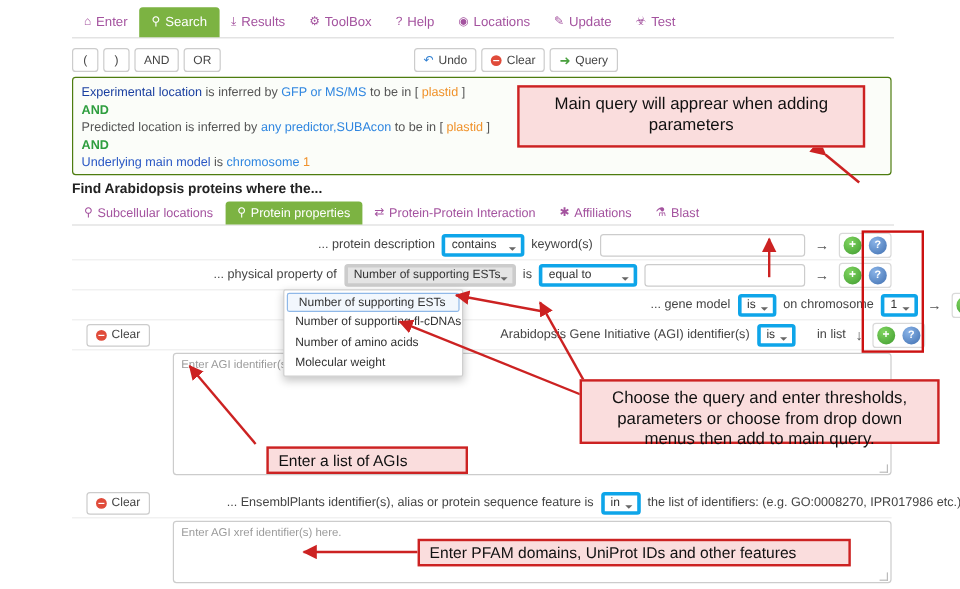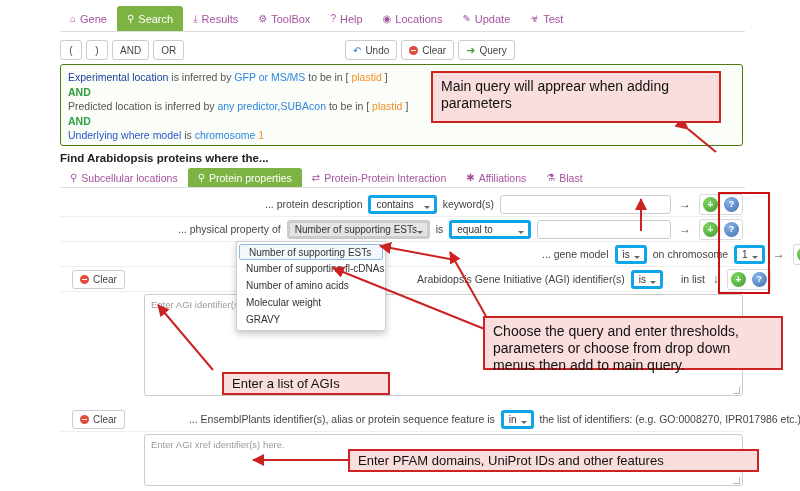--- a/index.html
+++ b/index.html
@@ -138,35 +138,35 @@
   }
   .ddopt{
     height:17px; display:flex; align-items:center; padding:0 0 0 9px;
     font-size:10px; color:#333; cursor:pointer; white-space:nowrap;
   }
   .ddopt.sel-opt{ background:#f2f7fd; border:1px solid #8fb8e8; border-radius:2px; margin:0 2px; height:16px;}
 
   
   .anno{
     position:absolute; background:#fadddd; border:2px solid #cc2222;
-    color:#111; font-size:14px; line-height:17px; padding:5px 8px; z-index:60;
+    color:#111; font-size:14px; line-height:17px; padding:5px 8px; z-index:60;text-align:center;
   }
   .anno.sm{ font-size:13px; line-height:15px; }
   .redrect{
     position:absolute; border:2.5px solid #cc1111; z-index:55; pointer-events:none;
   }
   svg.overlay{ position:absolute; left:0; top:0; width:800px; height:491px; z-index:58; pointer-events:none;}
 </style>
 </head>
 <body>
 
 <div class="navbar">
   <div class="nav-item">
     <span class="nav-ico">⌂</span>
-    <span>Gene</span>
+    <span>Enter</span>
   </div>
   <div class="nav-item active">
     <span class="nav-ico">⚲</span>
     <span>Search</span>
   </div>
   <div class="nav-item">
     <span class="nav-ico">⤓</span>
     <span>Results</span>
   </div>
   <div class="nav-item">
@@ -212,21 +212,21 @@
       <span>Query</span>
     </div>
   </div>
 </div>
 
 <div class="querybox" id="query-display">
     <div><span class="q-dblue">Experimental location</span><span class="q-grey"> is inferred by</span><span class="q-lblue"> GFP or MS/MS</span><span class="q-grey"> to be in [</span><span class="q-orange"> plastid</span><span class="q-grey"> ]</span></div>
     <div><span class="q-green">AND</span></div>
     <div><span class="q-grey">Predicted location</span><span class="q-grey"> is  inferred by</span><span class="q-lblue"> any predictor,SUBAcon</span><span class="q-grey"> to be in [</span><span class="q-orange"> plastid</span><span class="q-grey"> ]</span></div>
     <div><span class="q-green">AND</span></div>
-    <div><span class="q-blue">Underlying where model</span><span class="q-grey"> is</span><span class="q-lblue"> chromosome</span><span class="q-orange"> 1</span></div>
+    <div><span class="q-blue">Underlying main model</span><span class="q-grey"> is</span><span class="q-lblue"> chromosome</span><span class="q-orange"> 1</span></div>
   </div>
 
 <div class="findtitle">Find Arabidopsis proteins where the...</div>
 
 <div class="tabs">
   <div class="tab">
     <span class="nav-ico">⚲</span>
     <span>Subcellular locations</span>
   </div>
   <div class="tab active">
@@ -328,21 +328,20 @@
 <div class="ta" style="left:144px; top:434px; width:599px; height:52px;">
   <span>Enter AGI xref identifier(s) here.</span>
   <span class="ta-resize"></span>
 </div>
 
 <div class="ddmenu" id="ddmenu">
     <div class="ddopt sel-opt">Number of supporting ESTs</div>
     <div class="ddopt">Number of supporting fl-cDNAs</div>
     <div class="ddopt">Number of amino acids</div>
     <div class="ddopt">Molecular weight</div>
-    <div class="ddopt">GRAVY</div>
   </div>
 
 <div class="redrect" style="left:718px; top:192px; width:52px; height:102px;"></div>
 
 <svg class="overlay" viewBox="0 0 800 491">
   <defs>
     <marker id="ah" markerWidth="7" markerHeight="7" refX="5.5" refY="3" orient="auto">
       <path d="M0,0 L6,3 L0,6 z" fill="#cc2222"></path>
     </marker>
   </defs>
@@ -361,13 +360,13 @@
 
   <path d="M348,460 L253,460" stroke="#cc2222" stroke-width="2" fill="none" marker-end="url(#ah)"></path>
 </svg>
 
 <div class="anno" style="left:431px; top:71px; width:290px; height:52px;">Main query will apprear when adding parameters</div>
 
 <div class="anno" style="left:483px; top:316px; width:300px; height:54px;">Choose the query and enter thresholds, parameters or choose from drop down menus then add to main query.</div>
 
 <div class="anno sm" style="left:176px; top:372px; width:168px; height:23px; display:flex; align-items:center;margin-left:46px;">Enter a list of AGIs</div>
 
-<div class="anno sm" style="left:348px; top:449px; width:411px; height:23px; display:flex; align-items:center;">Enter PFAM domains, UniProt IDs and other features</div>
+<div class="anno sm" style="left:348px; top:449px; width:361px; height:23px; display:flex; align-items:center;">Enter PFAM domains, UniProt IDs and other features</div>
 
 </body></html>

